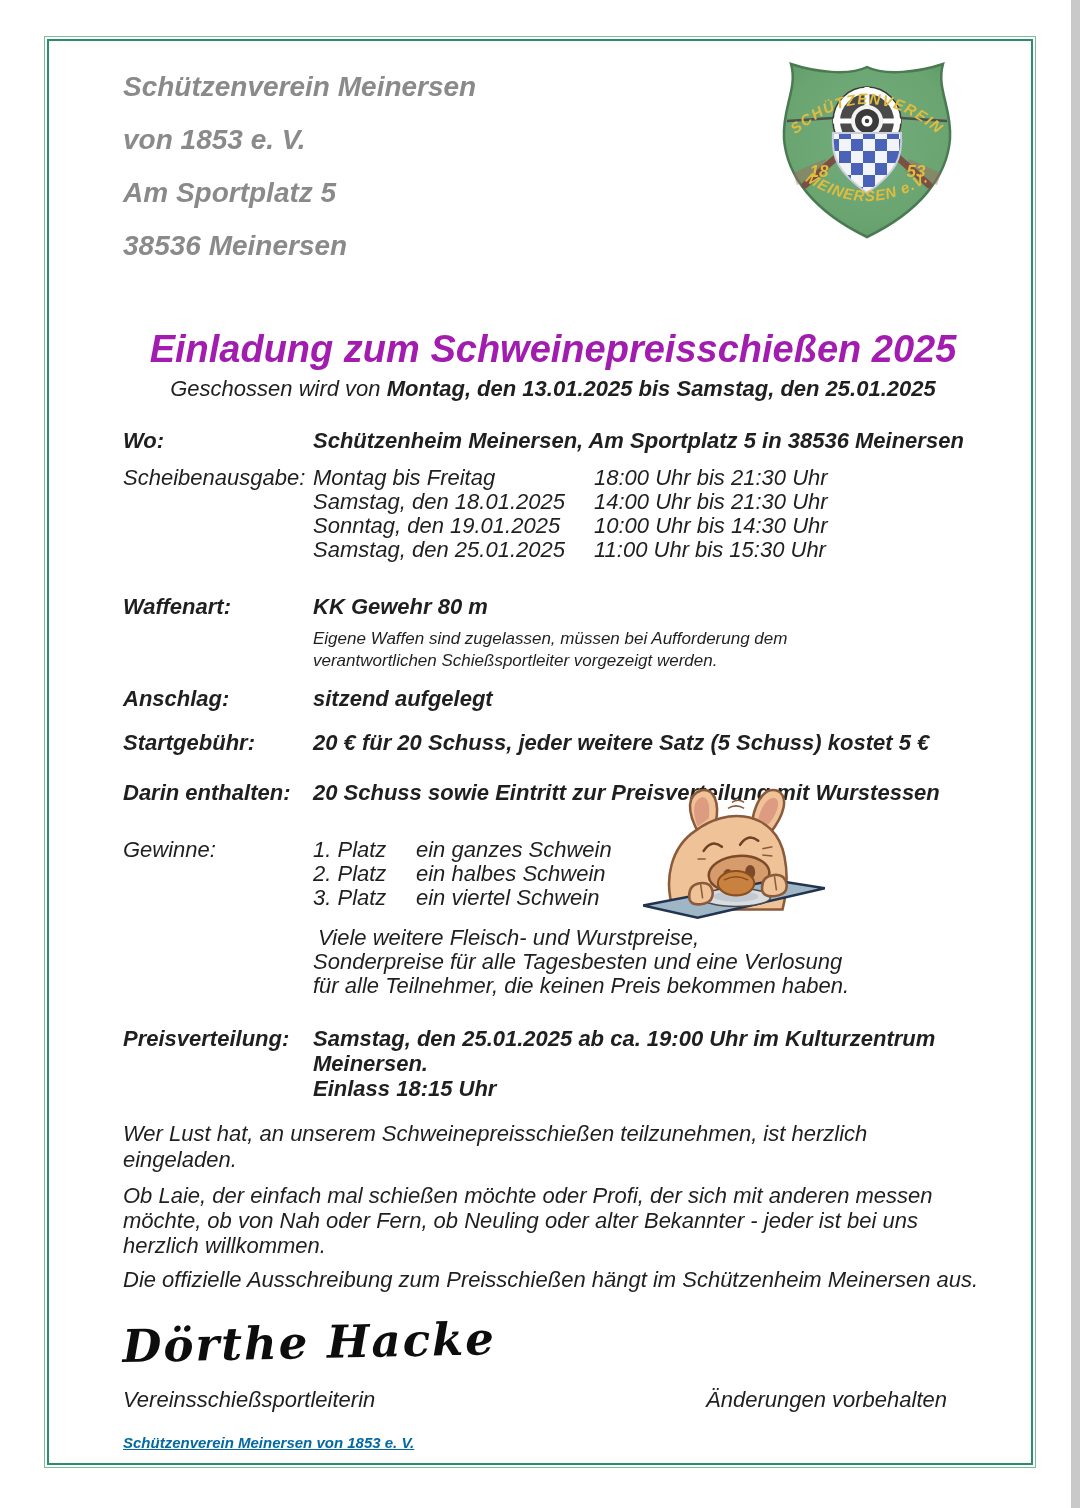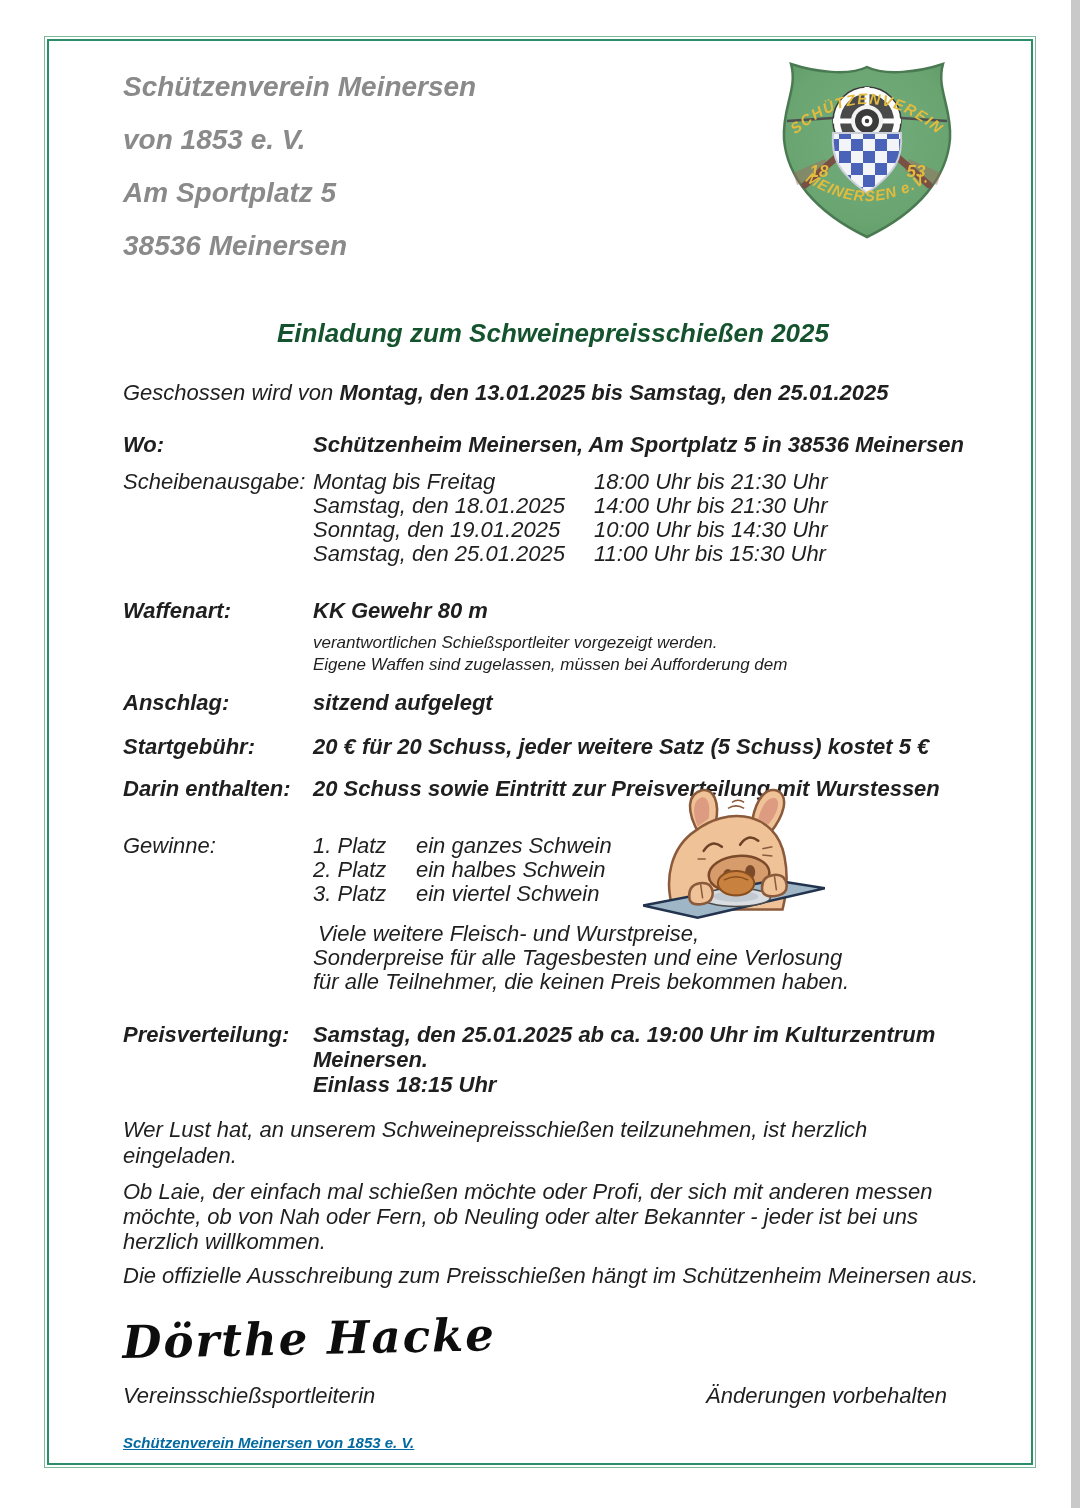--- a/index.html
+++ b/index.html
@@ -21,34 +21,34 @@
   }
   .content {
     position:absolute; left:123px; top:36px; width:860px; height:1432px;
     font-style:italic; font-size:22px; line-height:26px;
   }
   
   .sender { margin-top:24px; color:#8a8a8a; font-weight:bold; font-size:28px; line-height:53px; }
   
   .crest { position:absolute; left:644px; top:18px; width:200px; height:192px; }
   
-  .title { margin-top:44px; text-align:center; font-weight:bold; font-size:26px; line-height:34px; color:#14532d; }
-  .intro { margin-top:30px; }
+  .title { margin-top:60px; text-align:center; font-weight:bold; font-size:38px; line-height:34px; color:#a21caf; }
+  .intro { margin-top:10px;text-align:center; }
   .intro b { font-weight:bold; }
   
   .row  { display:grid; grid-template-columns:190px 1fr;font-weight:bold; }
   .row3 { display:grid; grid-template-columns:190px 281px 1fr; }
   .rowP { display:grid; grid-template-columns:190px 103px 1fr; }
   .mt-wo { margin-top:26px; }
   .sched { margin-top:12px; line-height:24px; }
   .mt-waffe { margin-top:32px; }
   .note { margin-top:8px; margin-left:190px; font-size:17px; line-height:22px; }
   .mt-anschlag { margin-top:14px; }
   .mt-start { margin-top:18px; }
-  .mt-darin { margin-top:16px; }
+  .mt-darin { margin-top:24px; }
   .gewinne { margin-top:32px; line-height:24px; }
   .extra { margin-top:16px; margin-left:190px; line-height:24px; }
   .extra .indent1 { padding-left:5px; }
   .preis { margin-top:28px; font-weight:bold; line-height:25px; }
   .p1 { margin-top:20px; }
   .p2 { margin-top:10px; width:852px; line-height:25px; }
   .p3 { margin-top:9px; }
   
   .signature {
     margin-top:28px; font-family:"DejaVu Serif", serif; font-style:italic; font-weight:bold;
@@ -168,22 +168,22 @@
         <span>Samstag, den 25.01.2025</span>
         <span>11:00 Uhr bis 15:30 Uhr</span>
       </div>
     </div>
 
     <div class="row mt-waffe">
       <span>Waffenart:</span>
       <span>KK Gewehr 80 m</span>
     </div>
     <div class="note">
+      <div>Eigene Waffen sind zugelassen, müssen bei Aufforderung dem</div>
       <div>verantwortlichen Schießsportleiter vorgezeigt werden.</div>
-      <div>Eigene Waffen sind zugelassen, müssen bei Aufforderung dem</div>
     </div>
 
     <div class="row mt-anschlag">
       <span>Anschlag:</span>
       <span>sitzend aufgelegt</span>
     </div>
 
     <div class="row mt-start">
       <span>Startgebühr:</span>
       <span>20 € für 20 Schuss, jeder weitere Satz (5 Schuss) kostet 5 €</span>

